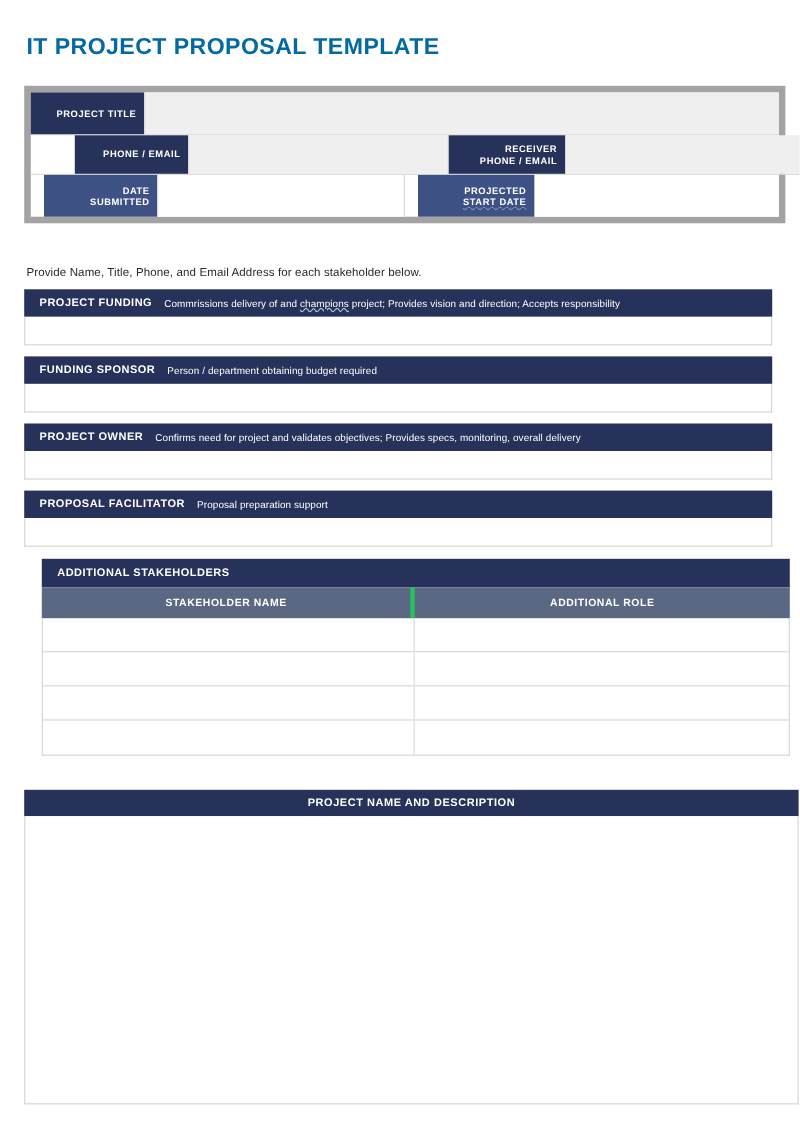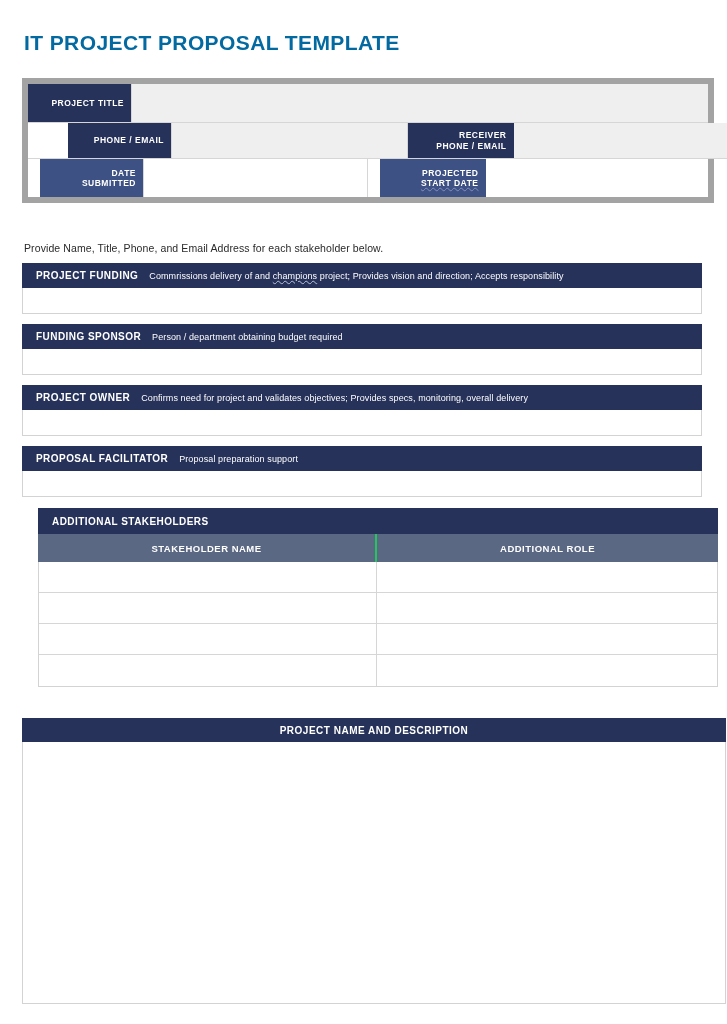--- a/index.html
+++ b/index.html
@@ -152,21 +152,21 @@
   .addl-head > div {
     color: #ffffff;
     font-size: 9.5px;
     font-weight: bold;
     letter-spacing: 0.5px;
     display: flex;
     align-items: center;
     justify-content: center;
     box-sizing: border-box;
   }
-  .col-name { flex: 0 0 339px; border-right: 2px solid #22c55e; }
+  .col-name { flex: 0 0 339px; border-right: 4px solid #22c55e; }
   .col-role { flex: 1 1 auto; }
 
   .addl-body {
     border-left: 1px solid #d3d3d3;
     border-right: 1px solid #d3d3d3;
     border-bottom: 1px solid #d3d3d3;
     box-sizing: border-box;
   }
   .addl-row {
     display: flex;

